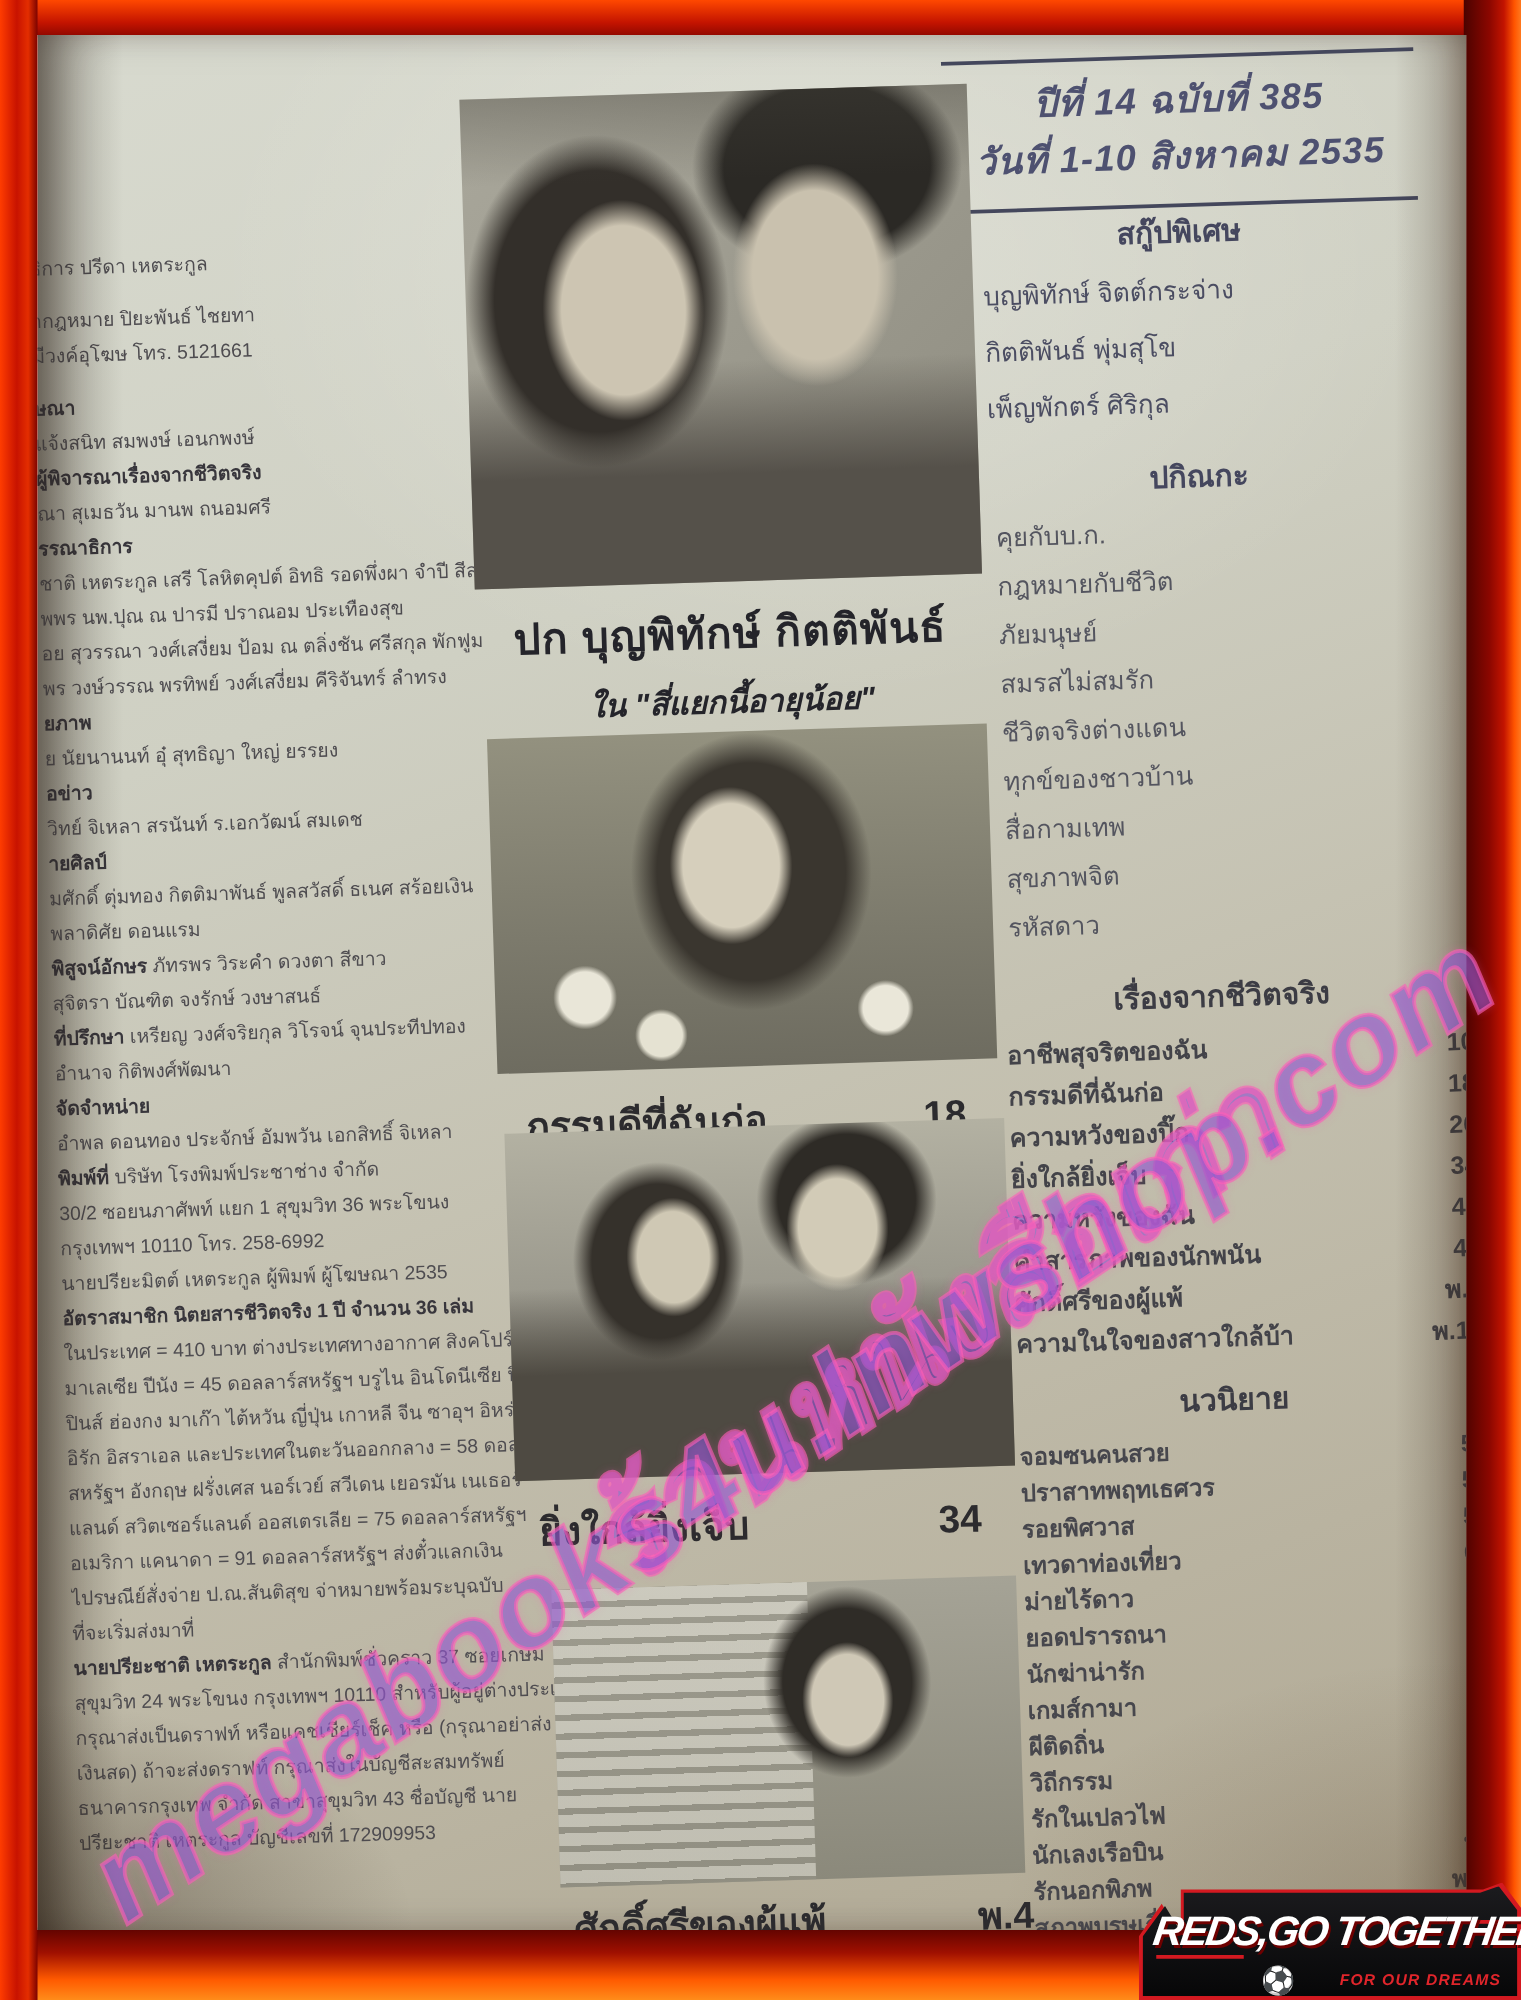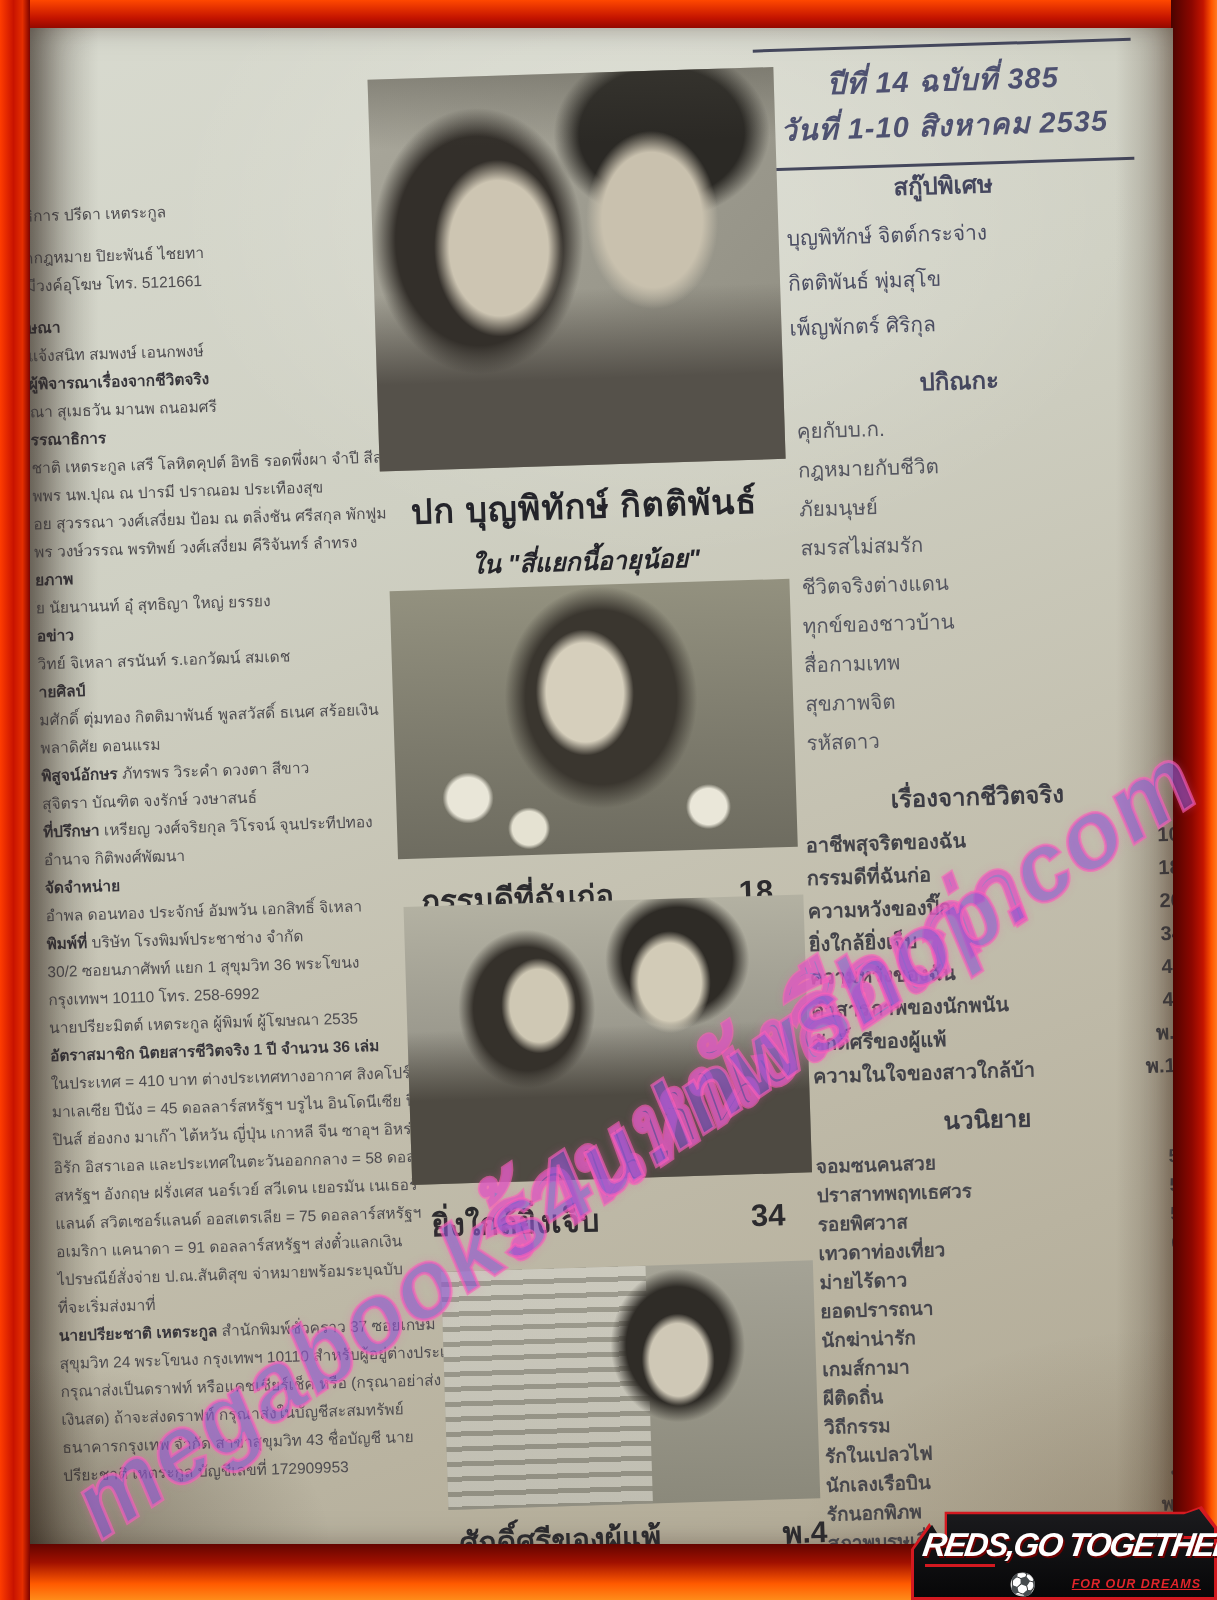--- a/index.html
+++ b/index.html
@@ -105,21 +105,21 @@
   .wm1{left:432px;top:1178px;font-size:102px;transform:rotate(-34deg);}
   .wm2{left:52px;top:1468px;font-size:96px;letter-spacing:2px;transform:rotate(-34deg);}
   
   .logo{position:absolute;right:0;bottom:0;width:306px;height:94px;z-index:10;font-style:italic;}
   .logo-red{position:absolute;inset:0;background:#d31920;
     clip-path:polygon(0 46%,6% 18%,11% 46%,11% 6%,90% 6%,95% 0,100% 22%,100% 100%,0 100%);}
   .logo-black{position:absolute;inset:3px;background:linear-gradient(180deg,#1b1b1e,#070708);
     clip-path:polygon(0 46%,6% 18%,11% 46%,11% 6%,90% 6%,95% 0,100% 22%,100% 100%,0 100%);}
   .logo-main{position:absolute;left:12px;top:20px;width:290px;font-size:33px;font-weight:bold;color:#ffffff;
     letter-spacing:-2px;transform:skewX(-8deg);text-shadow:2px 2px 0 #6e0000;white-space:nowrap;}
-  .logo-sub{position:absolute;right:16px;bottom:9px;font-size:12.5px;font-weight:bold;color:#e0252b;letter-spacing:1px;text-decoration:underline;}
+  .logo-sub{position:absolute;right:16px;bottom:9px;font-size:12.5px;font-weight:bold;color:#e0252b;letter-spacing:1px;}
   .logo-ball{position:absolute;left:98px;bottom:2px;font-size:22px;color:#f2f2f2;font-style:normal;}
   .logo-stripe{position:absolute;height:3px;background:#d31920;}
   .ls1{left:14px;top:58px;width:70px;}
   .ls2{right:8px;top:30px;width:26px;}
   .ls3{right:8px;top:38px;width:34px;}
 </style>
 </head>
 <body>
 
 <div class="edge edge-top"></div>

